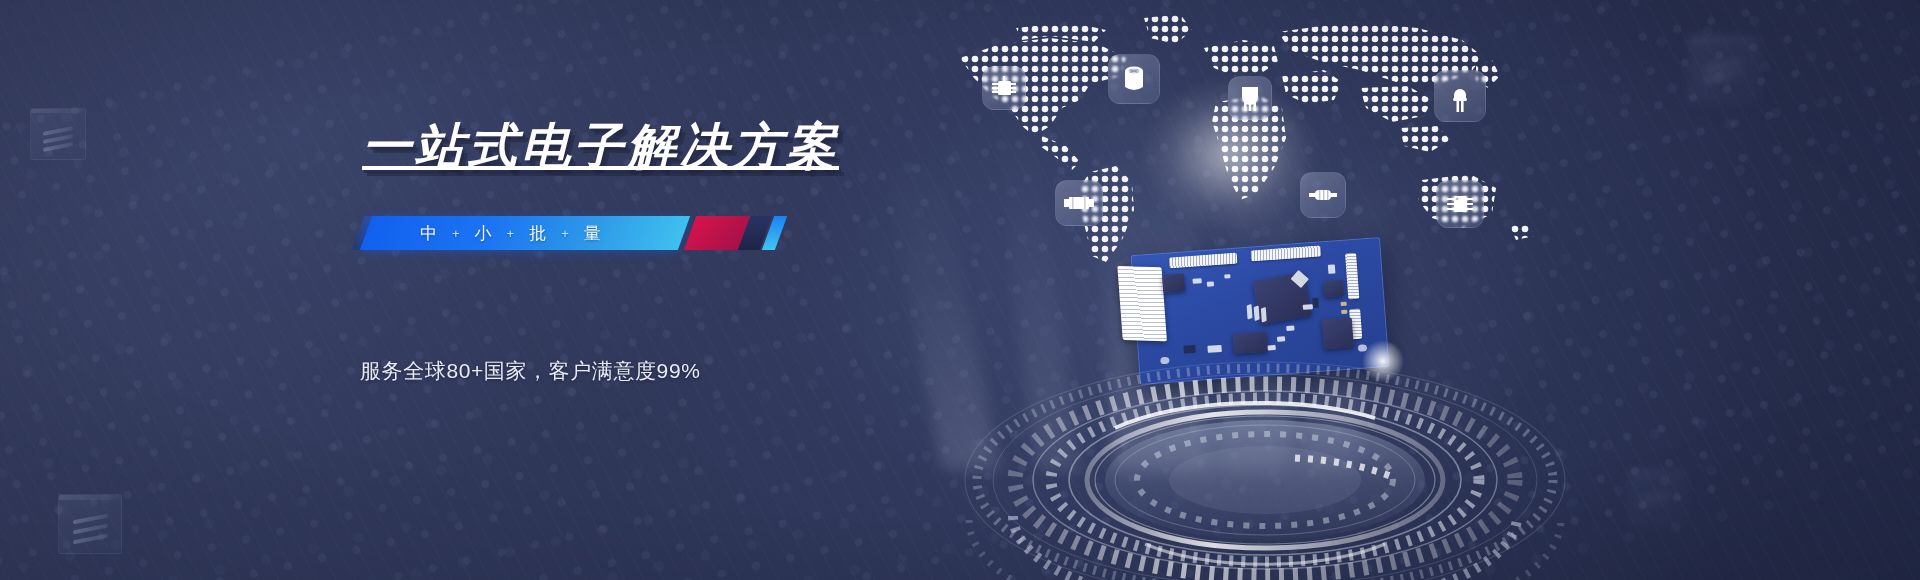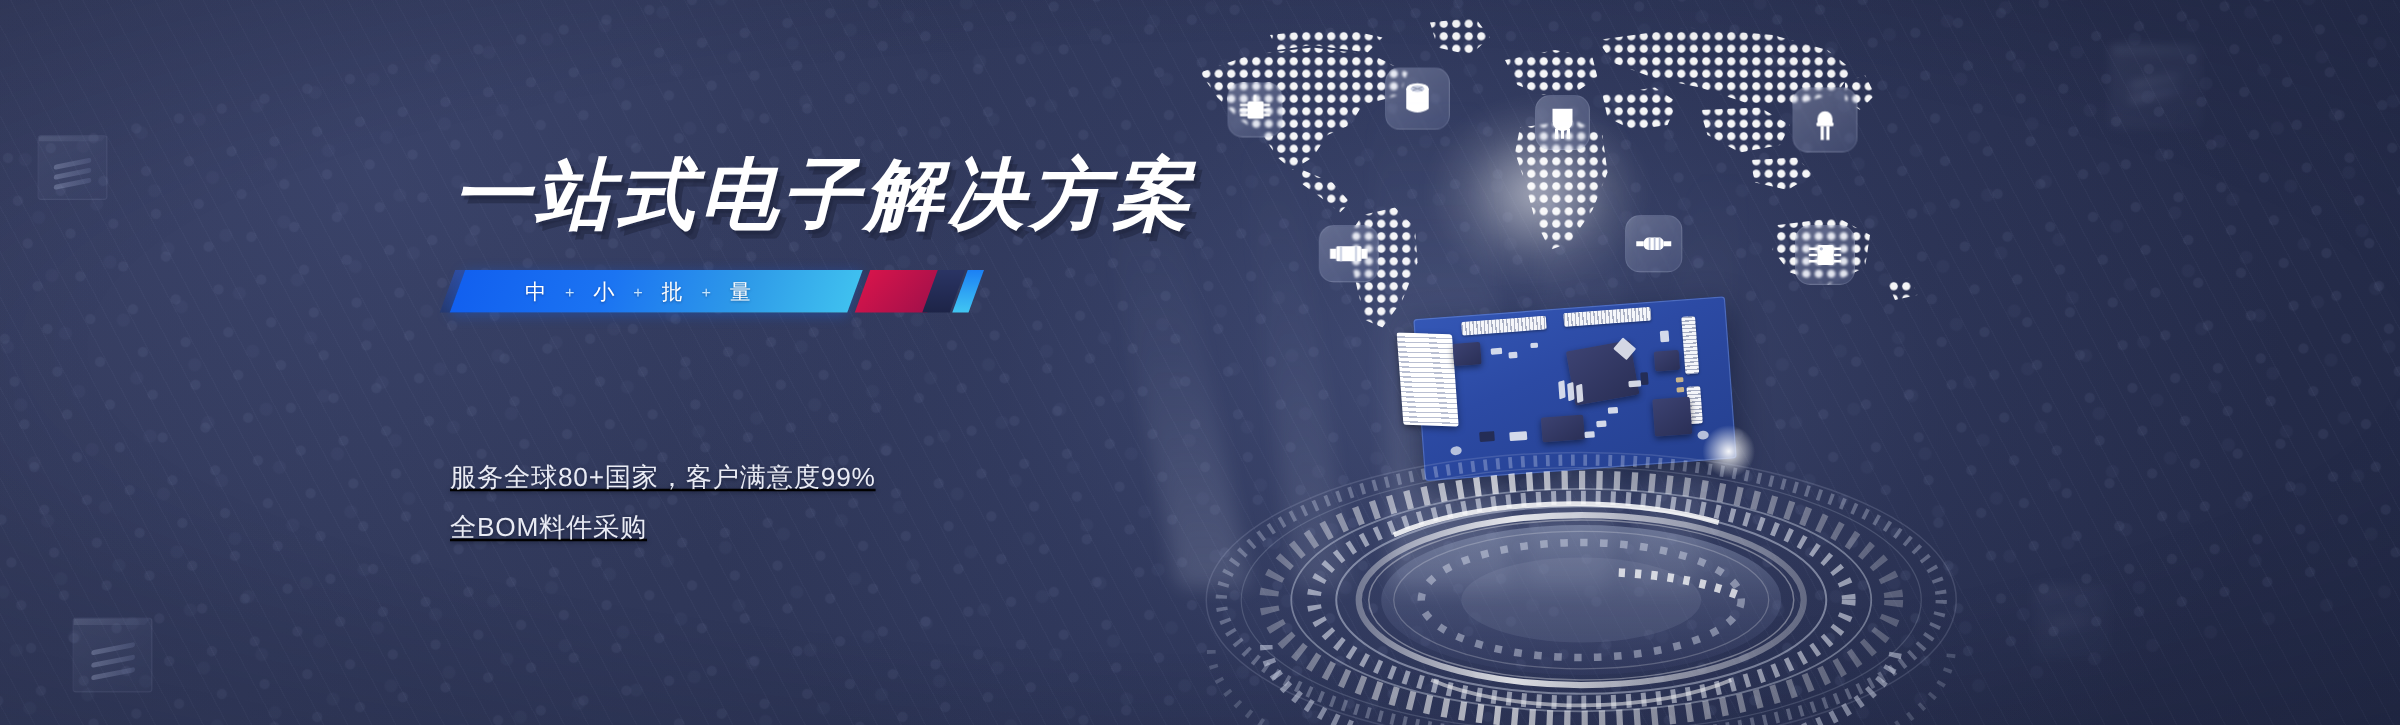--- a/index.html
+++ b/index.html
@@ -124,25 +124,26 @@
 
   
   .hud{position:absolute;left:955px;top:330px;width:620px;height:280px;pointer-events:none;}
   .hud svg{width:100%;height:100%;display:block;}
 
   
   .content{position:absolute;left:0;top:0;width:900px;height:100%;}
 
   .headline{
     position:absolute;left:362px;top:114px;
-    font-size:62px;font-weight:700;font-style:italic;
+    font-size:49px;font-weight:700;font-style:italic;
     color:#ffffff;letter-spacing:4px;
     font-family:"Liberation Sans","DejaVu Sans",sans-serif;
     text-shadow:5px 6px 0 rgba(32,38,64,.55), 2px 3px 1px rgba(28,34,58,.50);
     white-space:nowrap;
+    text-decoration:underline;
   }
 
   .ribbon{position:absolute;left:358px;top:216px;width:425px;height:34px;}
   .rb{position:absolute;top:0;height:34px;transform:skewX(-20deg);}
   .rb-notch{left:0;width:26px;background:linear-gradient(180deg,#2f4fa8,#24386f);opacity:.85;}
   .rb-main{
     left:8px;width:318px;
     background:linear-gradient(90deg,#1260ef 0%,#1b74f2 38%,#2e9ae8 72%,#3fc0ef 100%);
     box-shadow:0 2px 10px rgba(24,96,220,.45);
   }
@@ -150,21 +151,21 @@
   .rb-navy{left:386px;width:22px;background:linear-gradient(180deg,#2a3464,#1d2447);}
   .rb-cyan{left:410px;width:13px;background:linear-gradient(180deg,#1b80f5,#41c6f2);}
   .rb-text{
     position:absolute;left:62px;top:0;height:34px;
     display:flex;align-items:center;gap:14px;
     color:#ffffff;font-size:17px;letter-spacing:1px;
     text-shadow:0 1px 2px rgba(10,30,80,.45);
   }
   .rb-text .plus{color:#cfeaff;font-size:13px;opacity:.95;}
 
-  .features{position:absolute;left:360px;top:372px;text-decoration:underline;}
+  .features{position:absolute;left:360px;top:360px;}
   .feat{
     color:#e9ebf4;font-size:21px;line-height:1;
     margin-bottom:19px;letter-spacing:.6px;
     text-shadow:0 1px 3px rgba(12,18,40,.55);
     white-space:nowrap;
   }
 </style>
 </head>
 <body>
 
@@ -459,17 +460,16 @@
         <span>小</span>
         <span class="plus">+</span>
         <span>批</span>
         <span class="plus">+</span>
         <span>量</span>
       </div>
     </div>
 
     <div class="features">
       <div class="feat">服务全球80+国家，客户满意度99%</div>
-      <div class="feat">全BOM料件采购</div>
     </div>
 
   </div>
 </div>
 
 </body></html>

